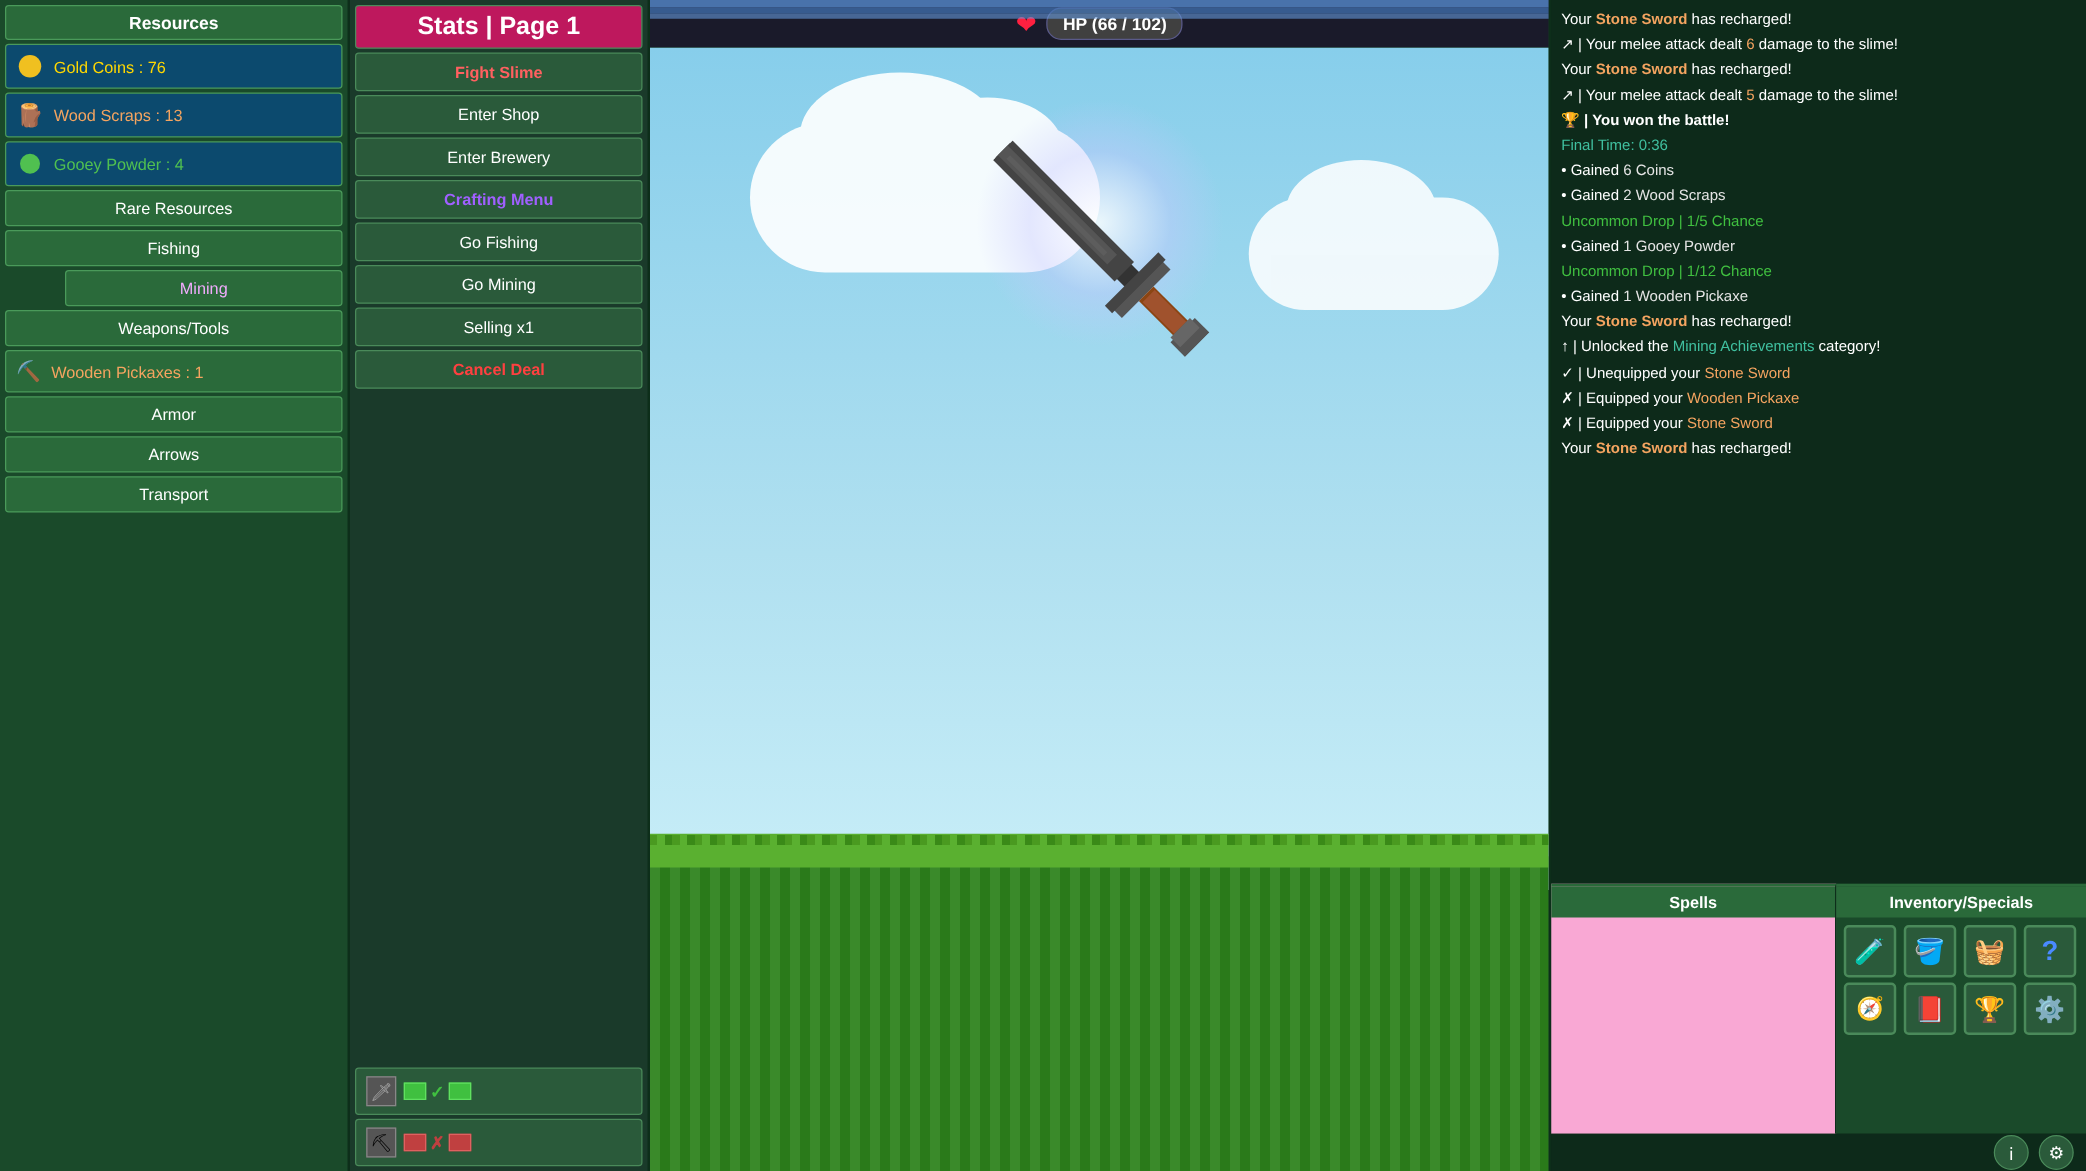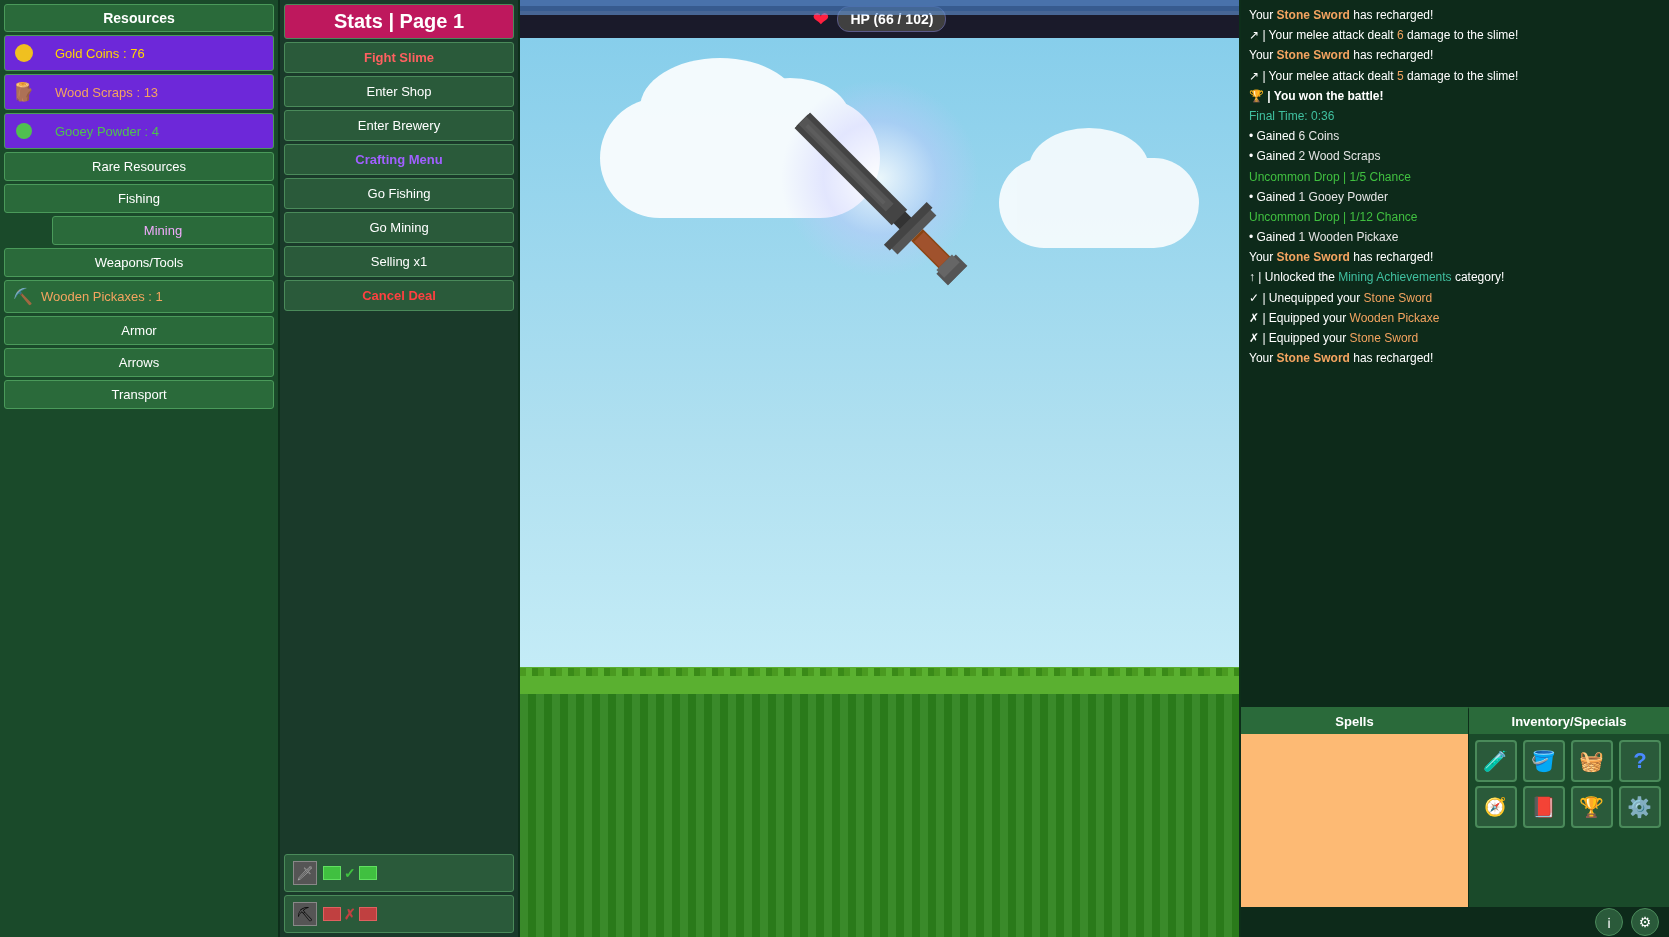--- a/index.html
+++ b/index.html
@@ -32,27 +32,27 @@
       background: #2a6a3a;
       border: 1px solid #4a9a5a;
       color: white;
       text-align: center;
       padding: 5px;
       font-size: 14px;
       font-weight: bold;
       border-radius: 3px;
     }
     .resource-item {
-      background: #6d28d9;
+      background: #0c4a6e;
       border: 1px solid #4a9a5a;
       color: white;
       display: flex;
       align-items: center;
       padding: 6px 8px;
-      gap: 20px;
+      gap: 8px;
       font-size: 13px;
       border-radius: 3px;
       cursor: pointer;
     }
     .resource-item .icon {
       width: 22px;
       height: 22px;
       display: flex;
       align-items: center;
       justify-content: center;
@@ -277,21 +277,21 @@
     .log-area .teal { color: #40c0a0; }
     .log-area .bold { font-weight: bold; }
     .log-line { margin-bottom: 1px; }
 
     .bottom-right-panel {
       display: flex;
       height: 200px;
     }
     .spells-panel {
       flex: 1;
-      background: #fdba74;
+      background: #f9a8d4;
       border-top: 2px solid #2a6a3a;
       border-right: 1px solid #0d2e1a;
     }
     .spells-header {
       background: #2a6a3a;
       color: white;
       text-align: center;
       padding: 5px;
       font-size: 13px;
       font-weight: bold;

